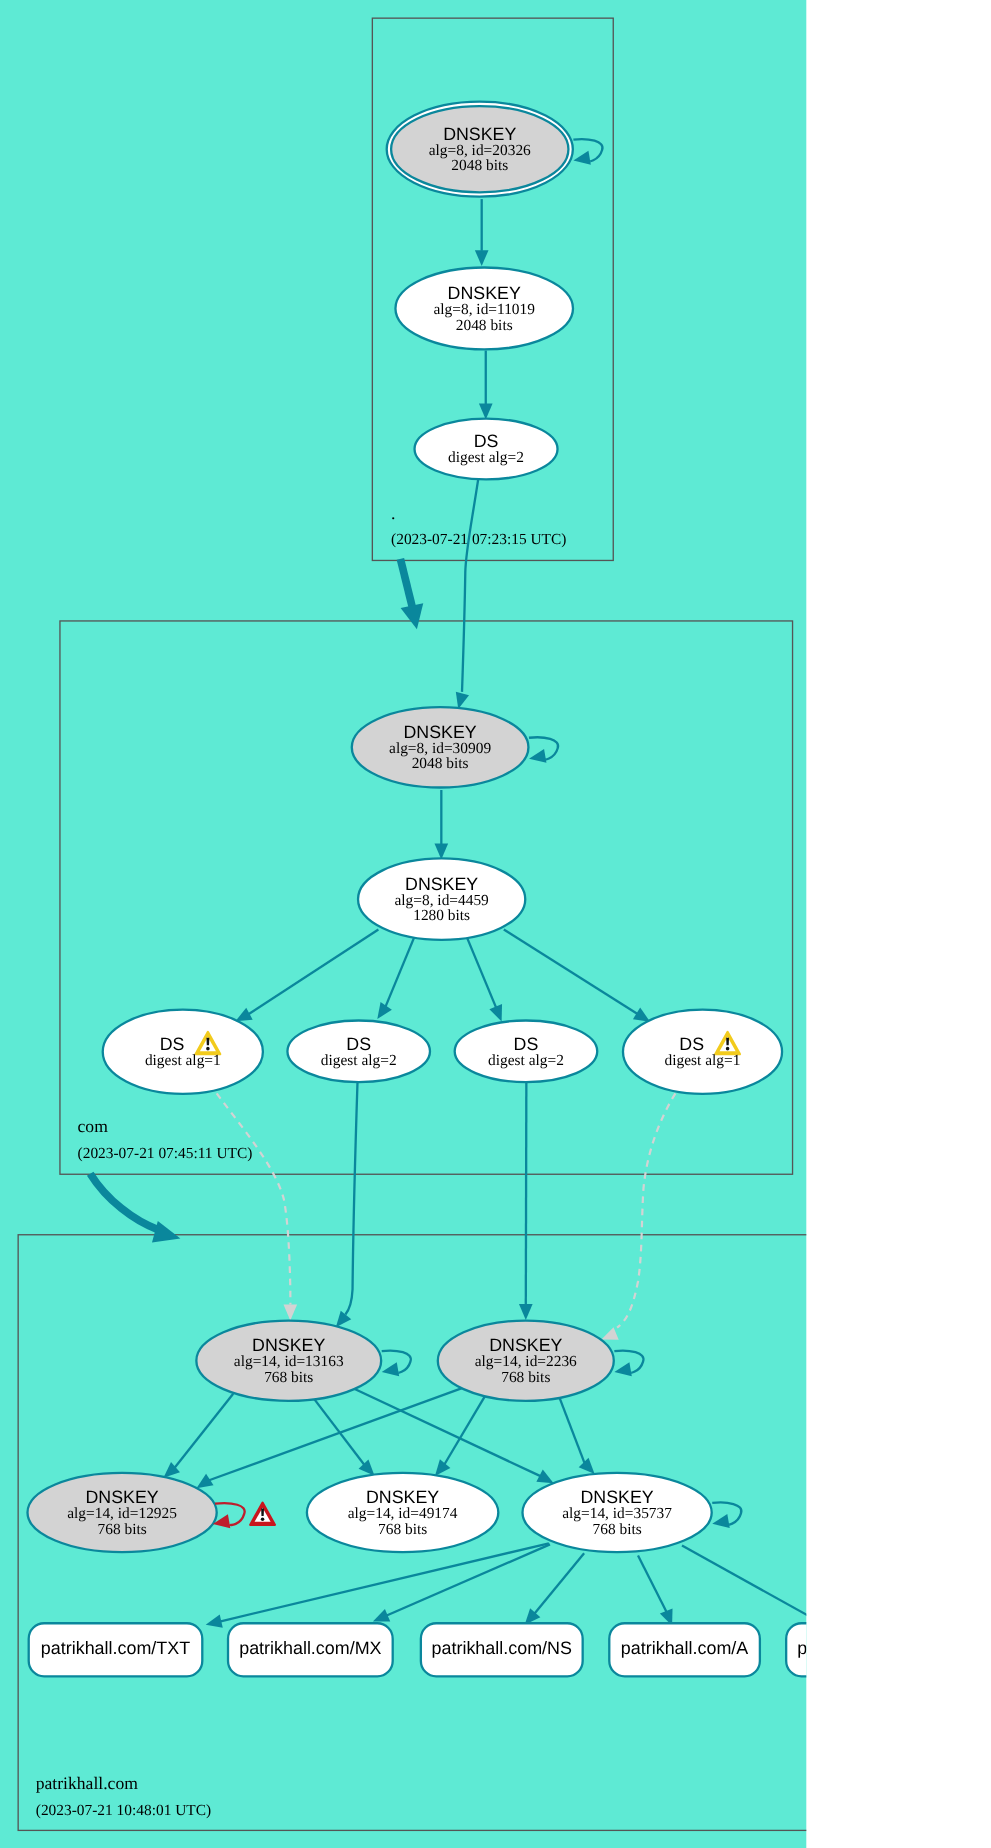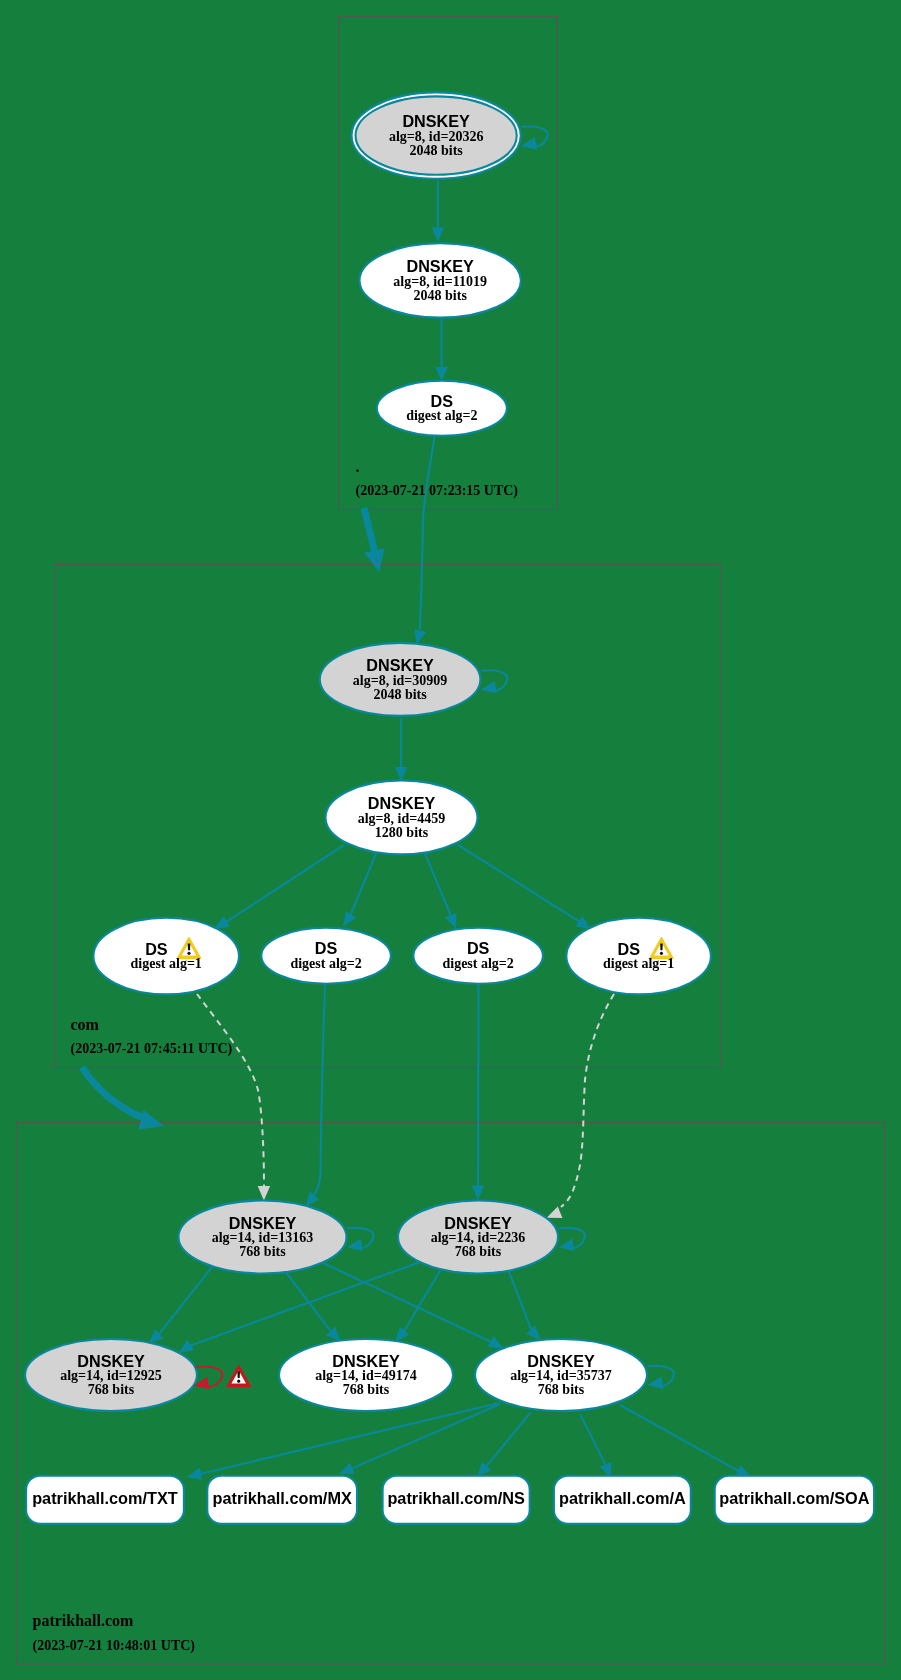--- a/index.html
+++ b/index.html
@@ -1,17 +1,17 @@
 <!DOCTYPE html>
 <html><head>
 <meta charset="utf-8">
 <title>DNSSEC authentication chain</title>
 <style>
   html,body{margin:0;padding:0;background:#ffffff;}
-  #page{position:relative;width:901px;height:1680px;background:#15803d;overflow:hidden;font-weight:bold;}
+  #page{position:relative;width:733px;height:1680px;background:#5eead4;overflow:hidden;}
   svg#graph{display:block;}
   .zone-rect{fill:none;stroke:#555555;stroke-width:1.2;}
   .node-ellipse{stroke:#0a879c;stroke-width:2.1;}
   .fill-grey{fill:#d3d3d3;}
   .fill-white{fill:#ffffff;}
   .node-title{font-family:"Liberation Sans",sans-serif;font-size:16.2px;fill:#000000;text-anchor:middle;}
   .node-sub{font-family:"Liberation Serif",serif;font-size:14px;fill:#000000;text-anchor:middle;}
   .zone-label{font-family:"Liberation Serif",serif;font-size:16px;fill:#000000;text-anchor:start;}
   .zone-ts{font-family:"Liberation Serif",serif;font-size:14px;fill:#000000;text-anchor:start;}
   .rr-label{font-family:"Liberation Sans",sans-serif;font-size:16.3px;fill:#000000;text-anchor:middle;}

